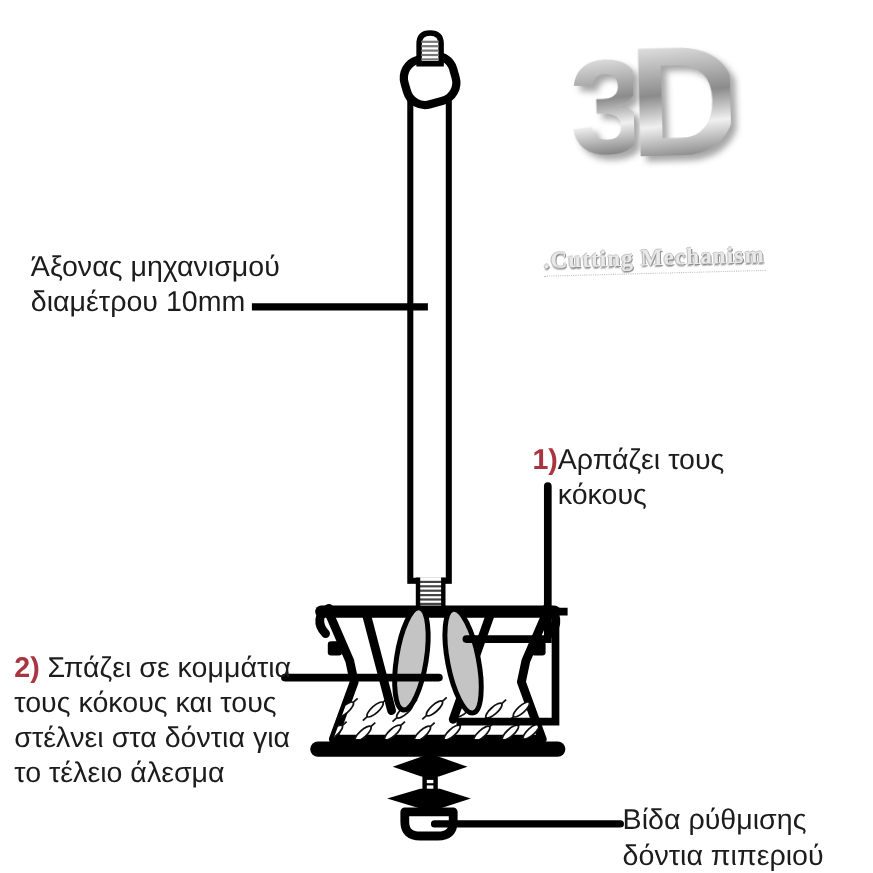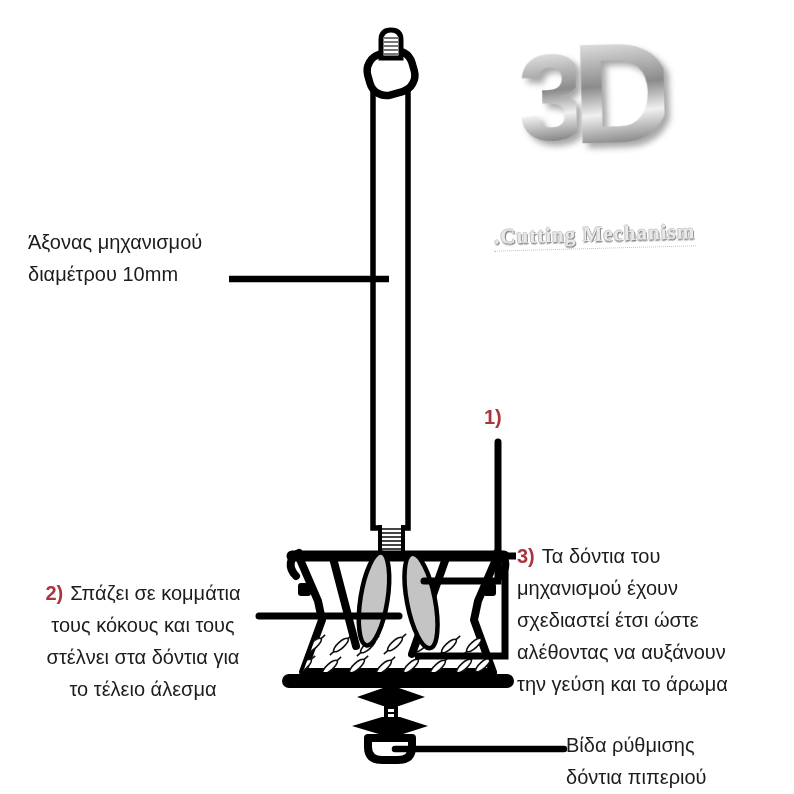--- a/index.html
+++ b/index.html
@@ -1,27 +1,27 @@
 <!DOCTYPE html>
 <html><head>
 <meta charset="utf-8">
 <style>
   html,body{margin:0;padding:0;background:#ffffff;}
   .stage{
     position:relative;width:794px;height:794px;background:#ffffff;overflow:hidden;
     font-family:"Liberation Sans","DejaVu Sans",sans-serif;color:#1c1c1c;
   }
   .stage svg{position:absolute;left:0;top:0;}
-  .lbl{position:absolute;font-size:20px;line-height:32px;color:#1c1c1c;}
+  .lbl{position:absolute;font-size:26px;line-height:32px;color:#1c1c1c;}
   .lbl .txt{white-space:pre-line;}
   .num{color:#a93540;font-weight:bold;}
   .shaft-label{left:28px;top:226px;}
   .step1-label{left:484px;top:401px;padding-left:23px;}
   .step1-label .num{position:absolute;left:0;top:0;}
-  .step2-label{left:13px;top:577px;width:260px;text-align:center;}
+  .step2-label{left:13px;top:590px;width:260px;}
   .step3-label{left:517px;top:540px;width:276px;}
   .screw-label{left:566px;top:729px;}
   .num-inline{margin-right:7px;}
   
   .logo{position:absolute;left:486px;top:10px;width:212px;text-align:center;transform:rotate(-1.5deg);}
   .logo-3d{
     font-weight:bold;letter-spacing:-10px;color:#9b9b9b;
     filter:drop-shadow(5px 5px 3px rgba(60,60,60,0.45));
     line-height:160px;white-space:nowrap;
   }
@@ -145,36 +145,30 @@
     <div class="logo-3d"><span class="g3">3</span><span class="gD">D</span></div>
     <div><span class="logo-sub">.Cutting Mechanism</span></div>
   </div>
 
   <div class="lbl shaft-label">
     <span class="txt">Άξονας μηχανισμού
 διαμέτρου 10mm</span>
   </div>
 
   <div class="lbl step1-label">
-    <span class="num">1)</span>
+    <span class="num">1)</span><span class="txt">Αρπάζει τους
+κόκους</span>
   </div>
 
   <div class="lbl step2-label">
     <span class="num num-inline">2)</span><span class="txt">Σπάζει σε κομμάτια
 τους κόκους και τους
 στέλνει στα δόντια για
 το τέλειο άλεσμα</span>
   </div>
 
-  <div class="lbl step3-label">
-    <span class="num num-inline">3)</span><span class="txt">Τα δόντια του
-μηχανισμού έχουν
-σχεδιαστεί έτσι ώστε
-αλέθοντας να αυξάνουν
-την γεύση και το άρωμα</span>
-  </div>
 
   <div class="lbl screw-label">
     <span class="txt">Βίδα ρύθμισης
 δόντια πιπεριού</span>
   </div>
 
 </div>
 
 </body></html>

